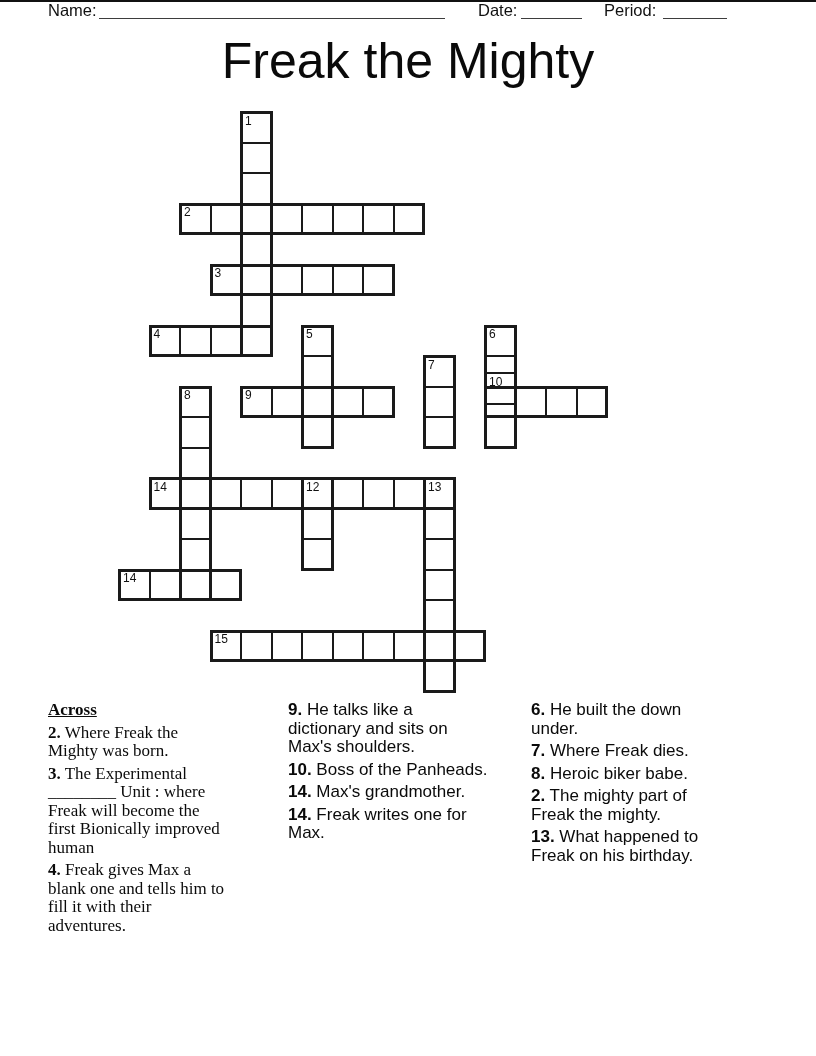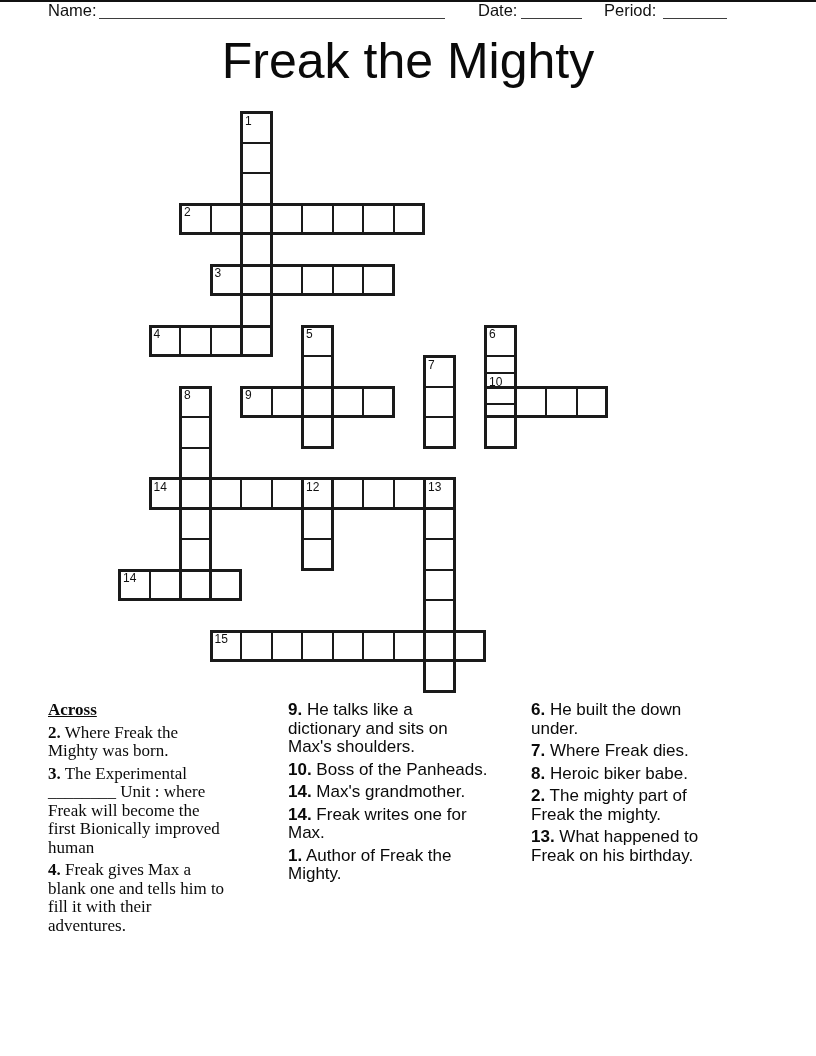--- a/index.html
+++ b/index.html
@@ -251,21 +251,20 @@
         <div class="clue-heading">Across</div>
         <div class="clue"><b>2.</b> Where Freak the<br>Mighty was born.</div>
         <div class="clue"><b>3.</b> The Experimental<br>________ Unit : where<br>Freak will become the<br>first Bionically improved<br>human</div>
         <div class="clue"><b>4.</b> Freak gives Max a<br>blank one and tells him to<br>fill it with their<br>adventures.</div>
       </div>
     <div class="clue-col" id="clue-col-1">
         <div class="clue"><b>9.</b> He talks like a<br>dictionary and sits on<br>Max's shoulders.</div>
         <div class="clue"><b>10.</b> Boss of the Panheads.</div>
         <div class="clue"><b>14.</b> Max's grandmother.</div>
         <div class="clue"><b>14.</b> Freak writes one for<br>Max.</div>
-        <div class="clue"><b>1.</b> Author of Freak the<br>Mighty.</div>
       </div>
     <div class="clue-col" id="clue-col-2">
         <div class="clue"><b>6.</b> He built the down<br>under.</div>
         <div class="clue"><b>7.</b> Where Freak dies.</div>
         <div class="clue"><b>8.</b> Heroic biker babe.</div>
         <div class="clue"><b>2.</b> The mighty part of<br>Freak the mighty.</div>
         <div class="clue"><b>13.</b> What happened to<br>Freak on his birthday.</div>
       </div>
   </div>
 </div>

